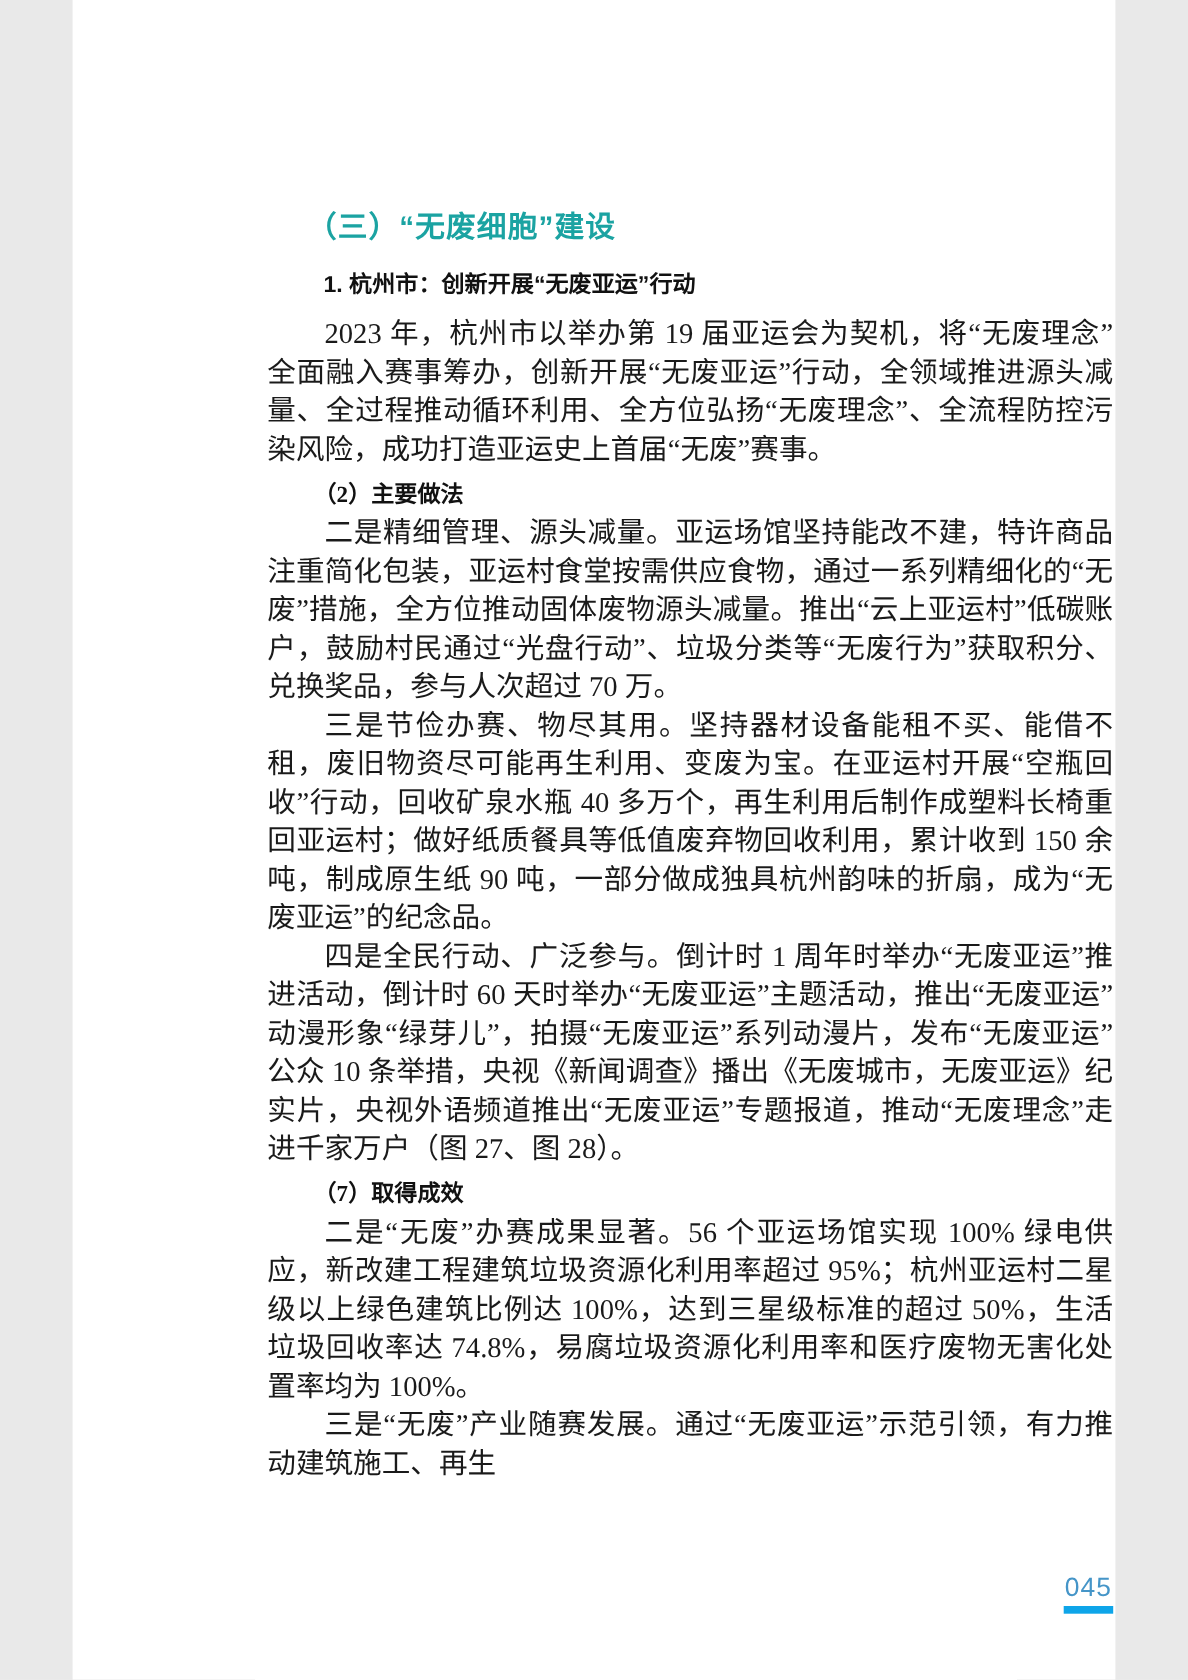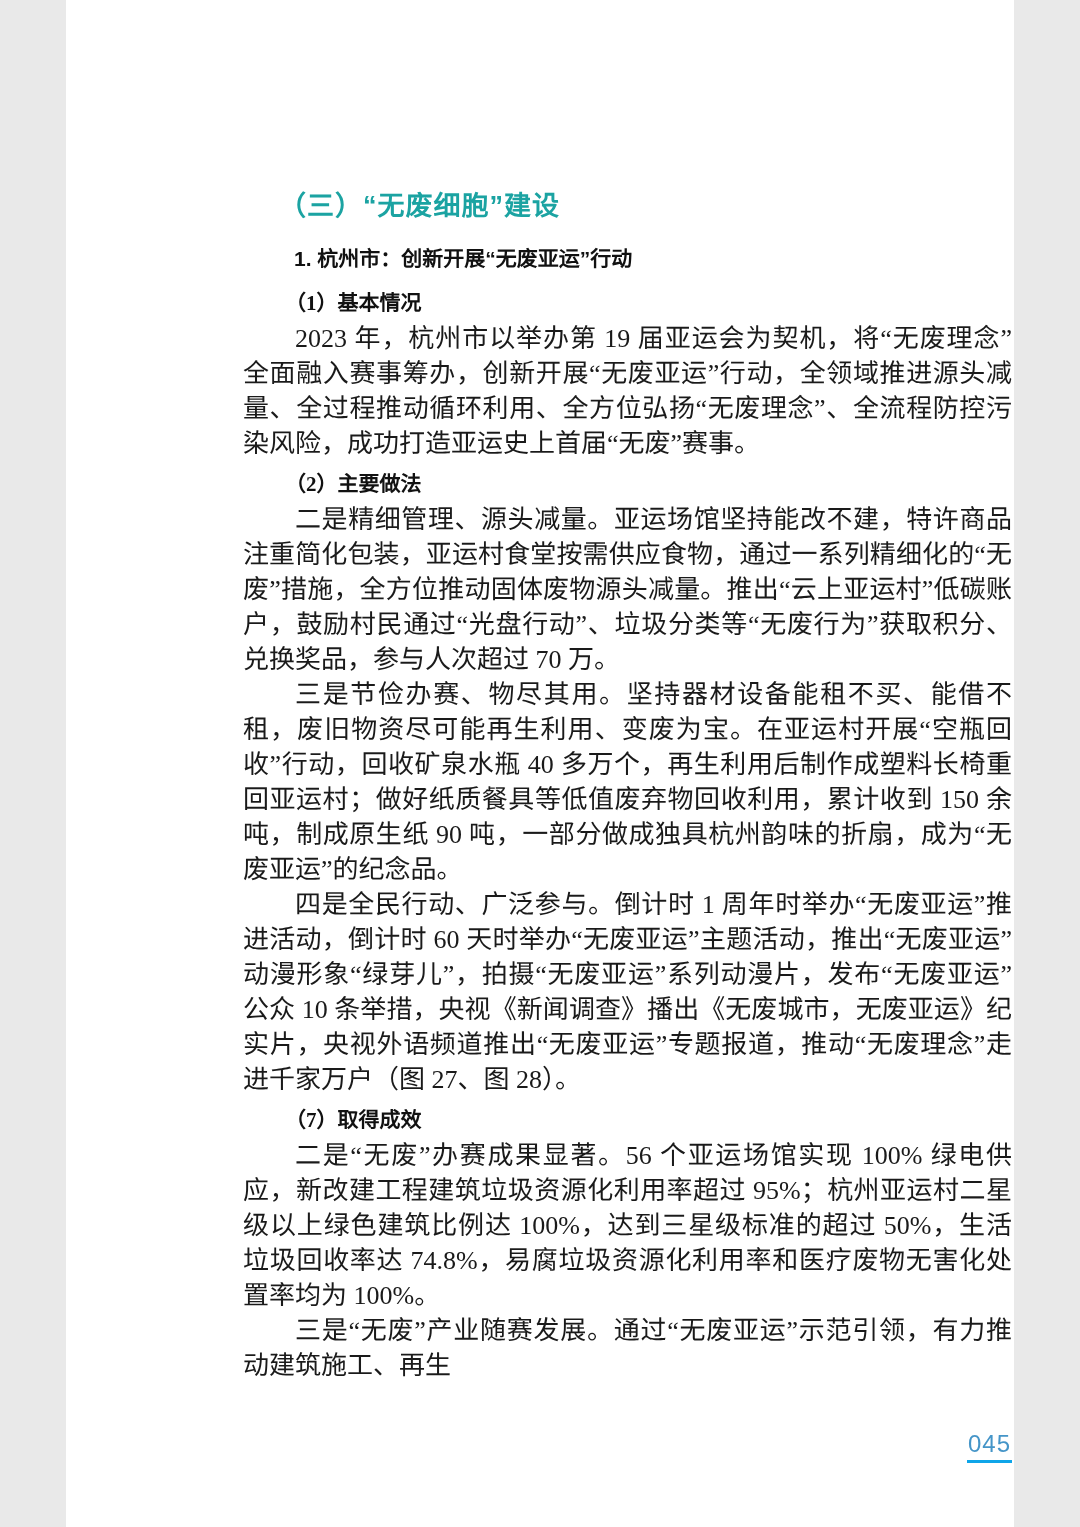--- a/index.html
+++ b/index.html
@@ -58,35 +58,34 @@
   }
   .page-number {
     position: absolute;
     top: 1431px;
     left: 901px;
     font-family: "Liberation Sans", "DejaVu Sans", sans-serif;
     font-size: 24px;
     line-height: 26px;
     letter-spacing: 1px;
     color: #4595c8;
-    border-bottom: 3px solid #0ea5e9;
+    border-bottom: 7px solid #0ea5e9;
     padding: 0 1px 3px 1px;
   }
 </style>
 </head>
 <body>
 
 <div class="page">
   <div class="content">
 
     <h1 class="section-title">（三）“无废细胞”建设</h1>
 
     <h2 class="subsection-title">1. 杭州市：创新开展“无废亚运”行动</h2>
 
-    <h3 class="part-heading">（1）基本情况</h3>
 
     <p class="body-paragraph">2023 年，杭州市以举办第 19 届亚运会为契机，将“无废理念”全面融入赛事筹办，创新开展“无废亚运”行动，全领域推进源头减量、全过程推动循环利用、全方位弘扬“无废理念”、全流程防控污染风险，成功打造亚运史上首届“无废”赛事。</p>
 
     <h3 class="part-heading">（2）主要做法</h3>
 
 
     <p class="body-paragraph">二是精细管理、源头减量。亚运场馆坚持能改不建，特许商品注重简化包装，亚运村食堂按需供应食物，通过一系列精细化的“无废”措施，全方位推动固体废物源头减量。推出“云上亚运村”低碳账户，鼓励村民通过“光盘行动”、垃圾分类等“无废行为”获取积分、兑换奖品，参与人次超过 70 万。</p>
 
     <p class="body-paragraph">三是节俭办赛、物尽其用。坚持器材设备能租不买、能借不租，废旧物资尽可能再生利用、变废为宝。在亚运村开展“空瓶回收”行动，回收矿泉水瓶 40 多万个，再生利用后制作成塑料长椅重回亚运村；做好纸质餐具等低值废弃物回收利用，累计收到 150 余吨，制成原生纸 90 吨，一部分做成独具杭州韵味的折扇，成为“无废亚运”的纪念品。</p>
 

